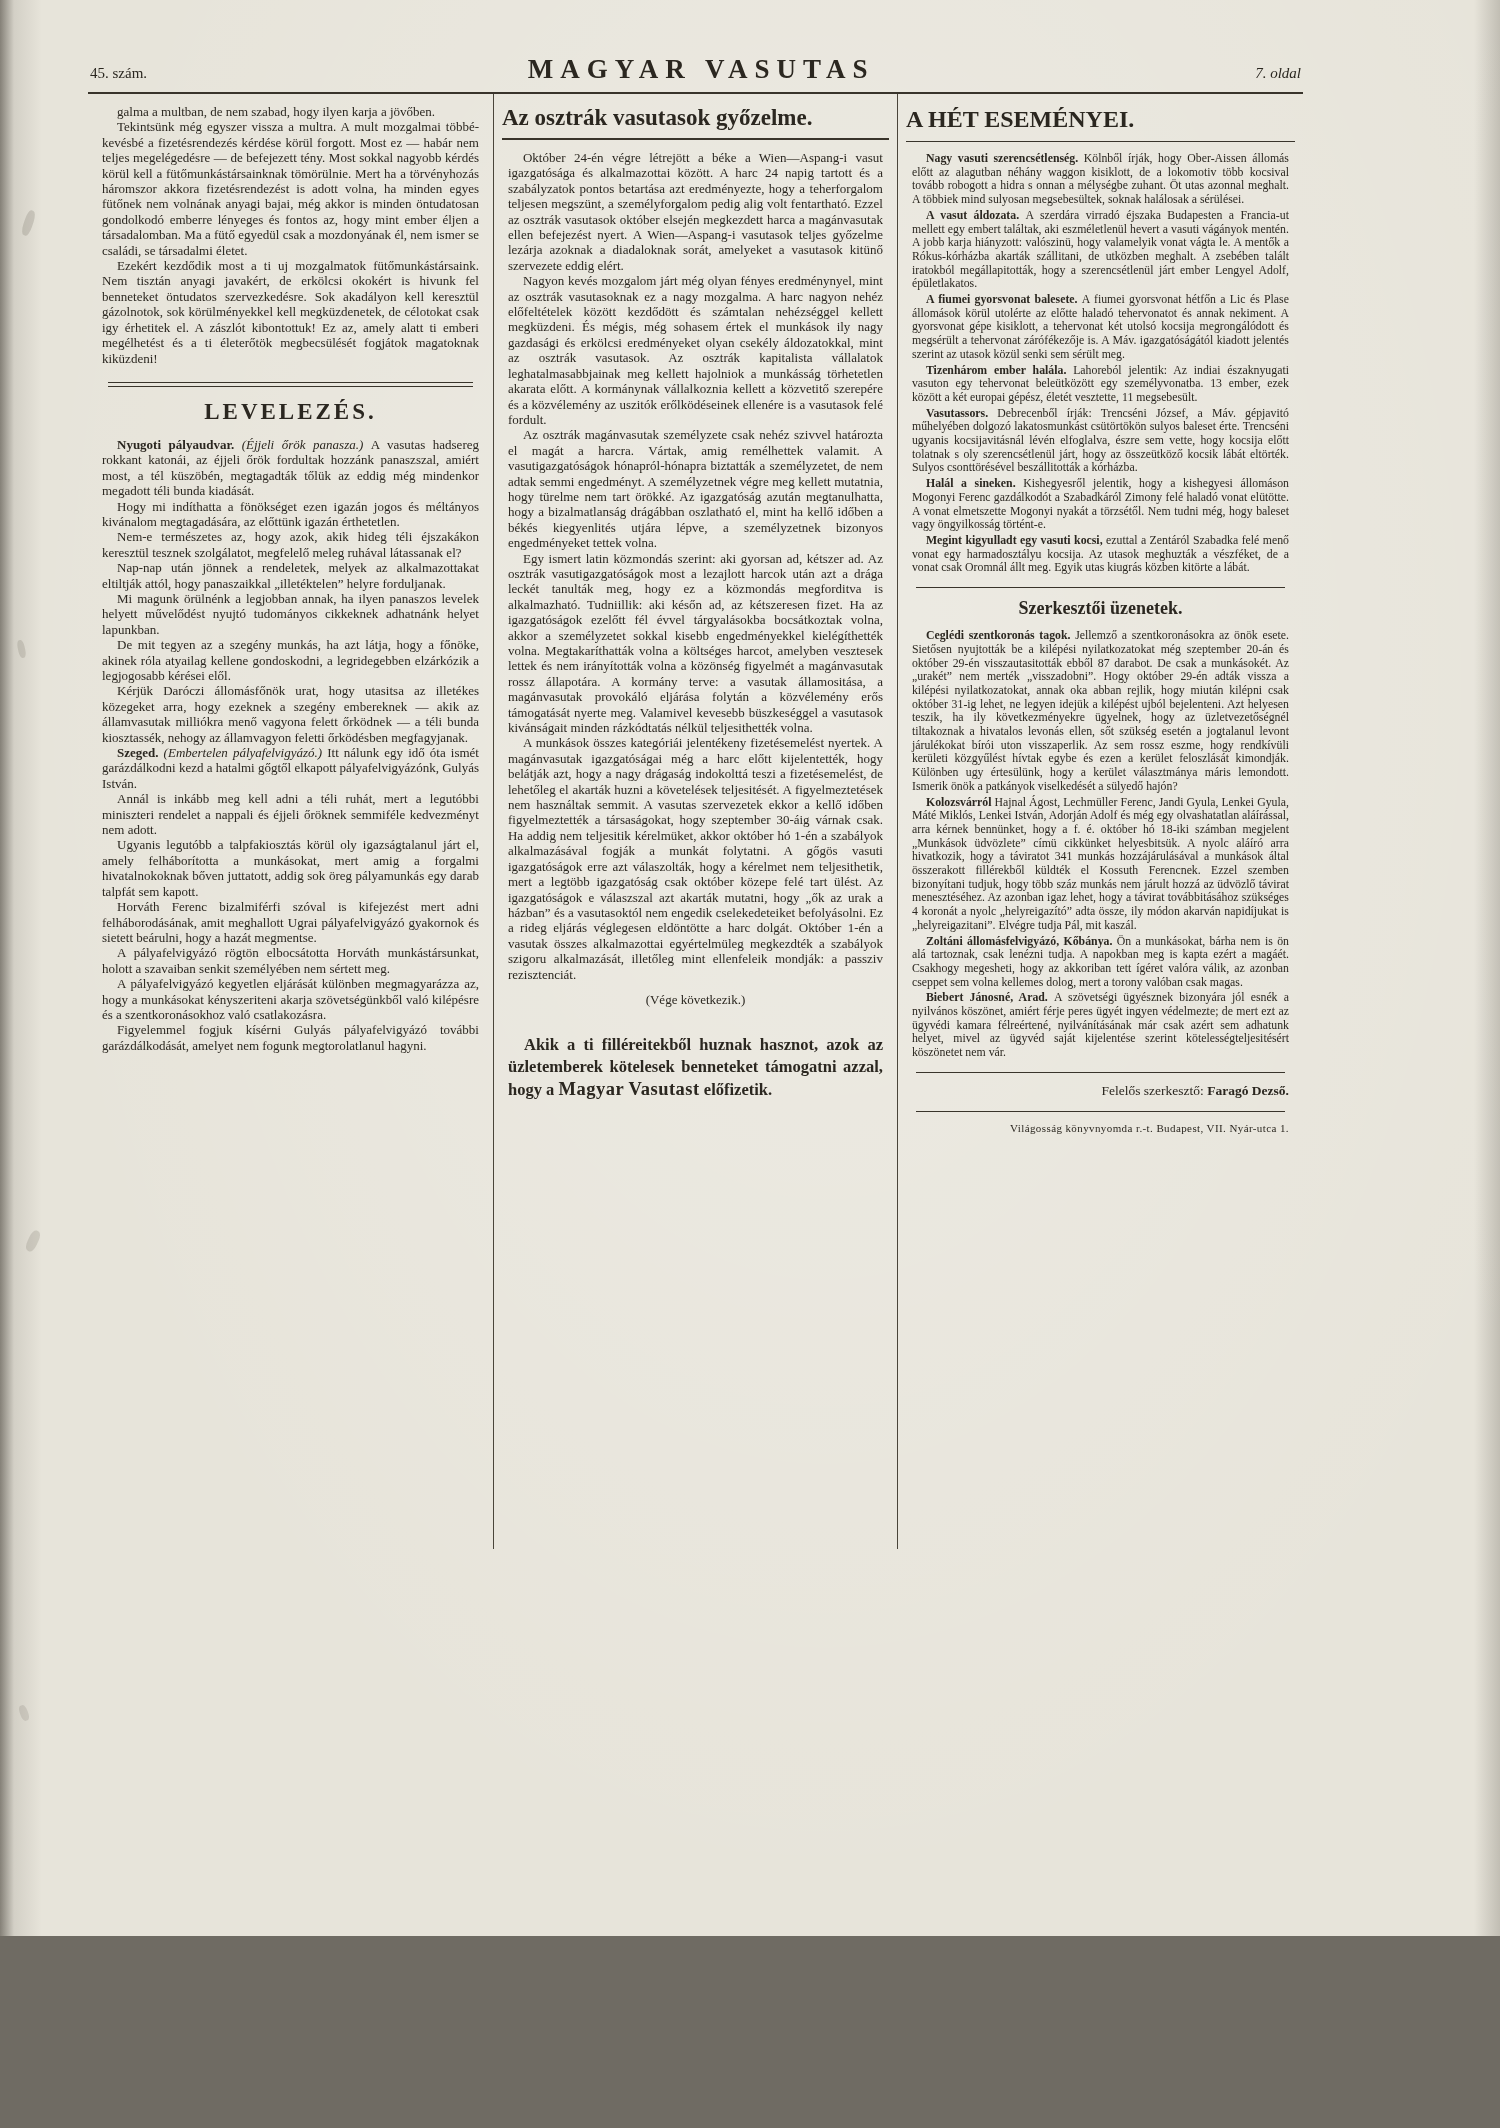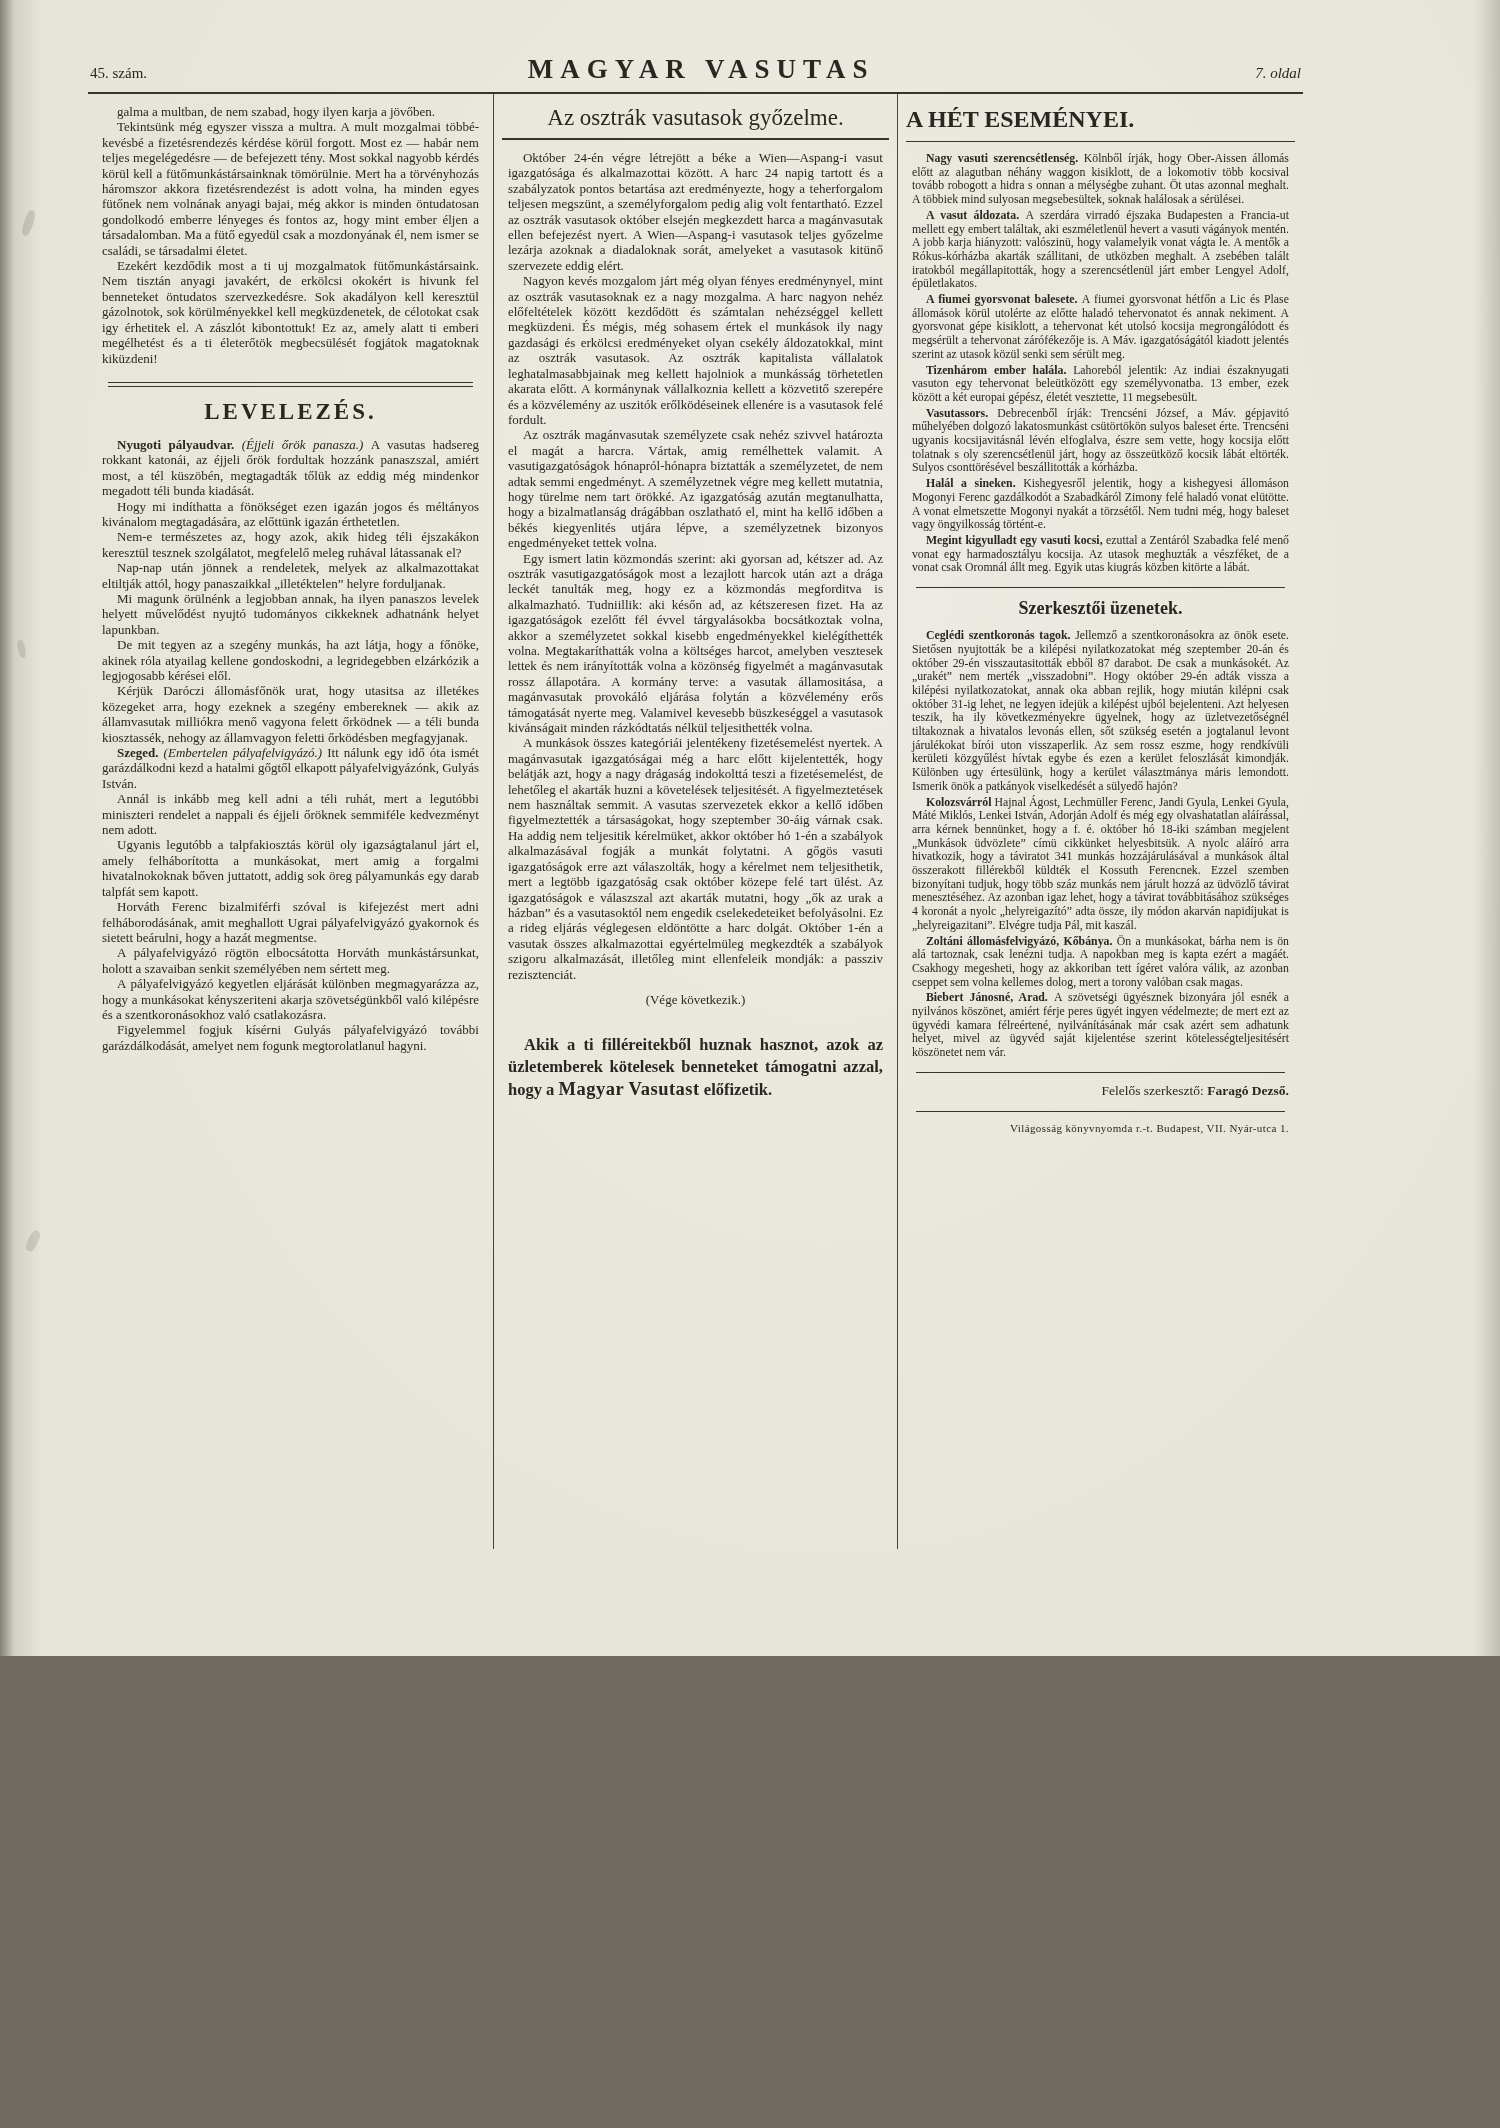--- a/index.html
+++ b/index.html
@@ -1,18 +1,18 @@
 <!DOCTYPE html>
 <html lang="hu"><head>
 <meta charset="utf-8">
 <style>
   html,body { margin:0; padding:0; background:#6f6b63; }
   .page {
     position:relative;
-    width:1500px; height:1656px;
+    width:1500px; height:1936px;
     margin:0 auto;
     background:
       radial-gradient(ellipse at 55% 35%, rgba(255,255,255,0.25), rgba(0,0,0,0) 70%),
       linear-gradient(to right, rgba(35,30,22,0.50) 0px, rgba(35,30,22,0.10) 14px, rgba(0,0,0,0) 42px),
       linear-gradient(to left, rgba(60,54,44,0.22) 0px, rgba(0,0,0,0) 26px),
       #e7e4da;
     color:#2b2720;
     font-family:"Liberation Serif","DejaVu Serif",serif;
     overflow:hidden;
   }
@@ -30,21 +30,21 @@
   .col { width:33.333%; box-sizing:border-box; padding:10px 14px 30px 14px; text-align:justify; }
   .col.mid { border-left:1.5px solid #4a453a; border-right:1.5px solid #4a453a; }
 
   .bp { margin:0; text-indent:15px; font-size:13px; line-height:15.4px; }
   .lead { font-weight:bold; }
   .ital { font-style:italic; }
 
   .double-rule { border-top:1.2px solid #39342b; border-bottom:1.2px solid #39342b; height:3px; margin:16px 6px 12px 6px; }
   .section-heading { margin:0 0 12px 0; text-align:center; font-size:23px; font-weight:bold; letter-spacing:3px; text-indent:0; }
 
-  .headline2 { margin:-2px -6px 10px -6px; padding:3px 0 7px 0; text-align:center; font-size:23px; font-weight:normal; border-bottom:2px solid #39342b; text-indent:0; }
+  .headline2 { margin:-2px -6px 10px -6px; padding:3px 0 7px 0; text-align:left; font-size:23px; font-weight:bold; border-bottom:2px solid #39342b; text-indent:0; }
   .ending { text-align:center; text-indent:0; margin-top:10px; font-size:13px; }
   .promo { margin-top:26px; font-weight:bold; font-size:16.5px; line-height:22px; text-indent:16px; }
   .promo .brand { font-size:18.5px; letter-spacing:0.5px; }
 
   .headline3 { margin:0 -6px 10px -6px; padding:2px 0 8px 0; text-align:left; font-size:24px; font-weight:bold; border-bottom:1.5px solid #39342b; text-indent:0; }
   .np { margin:0 0 2px 0; text-indent:14px; font-size:11.8px; line-height:13.7px; }
   .thin-rule { border-top:1.2px solid #39342b; margin:12px 4px 10px 4px; }
   .sub-heading { margin:0 0 10px 0; text-align:center; font-size:18px; font-weight:bold; text-indent:0; }
   .editor-line { text-align:right; font-size:13.5px; margin:10px 0 0 0; text-indent:0; }
   .editor-line .name { font-weight:bold; }

